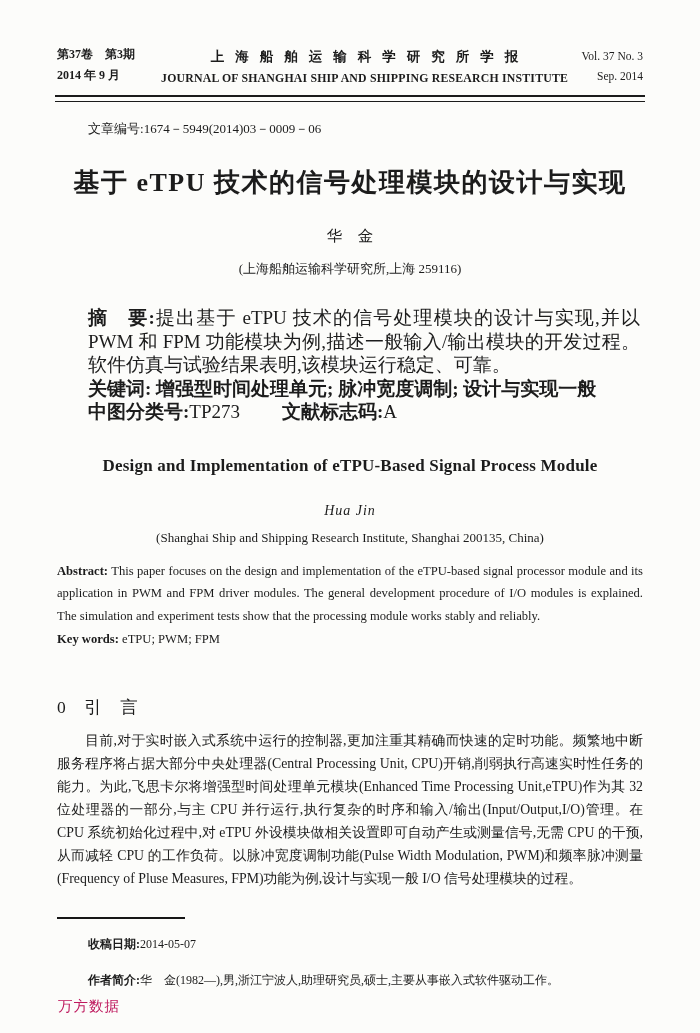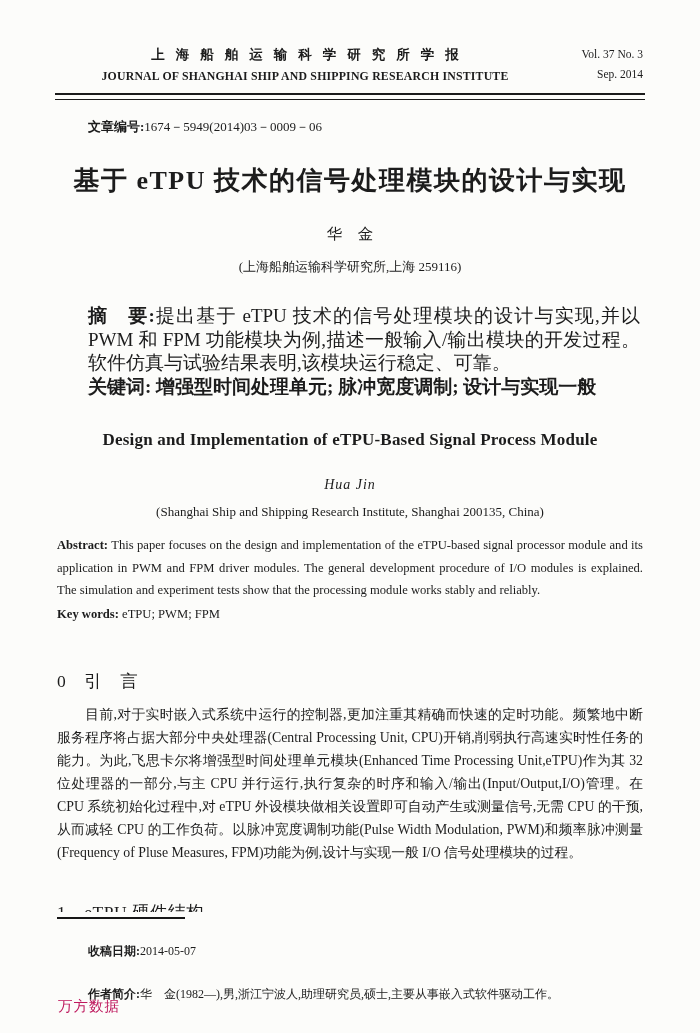--- a/index.html
+++ b/index.html
@@ -27,21 +27,21 @@
   .jh-right { width:90px; font-size:11.5px; line-height:20px; text-align:right; white-space:nowrap; }
   .rule-double {
     margin:3px 55px 0 55px;
     border-top:2.5px solid #1b1b1b;
     border-bottom:1.8px solid #1b1b1b;
     height:7px;
   }
 
   
   .article-no { margin:18px 57px 0 88px; font-size:13px; }
-  .article-no .lbl { font-weight:700; }
+  .article-no .lbl { font-weight:400; }
   .title-zh { text-align:center; font-size:26px; font-weight:700; letter-spacing:1.5px; margin-top:27px; }
   .author-zh { text-align:center; font-size:15.5px; margin-top:26px; }
   .affil-zh { text-align:center; font-size:13px; margin-top:13px; }
 
   .abstract-zh {
     margin:28px 60px 0 88px;
     font-size:19px; line-height:23.5px; text-align:justify;
   }
   .abstract-zh .lbl { font-weight:700; }
   .abstract-zh .kw-line { font-weight:700; }
@@ -65,36 +65,40 @@
     margin:0 57px; font-size:13.8px; line-height:23px;
     text-align:justify; text-indent:2.05em;
   }
 
   
   .footnote {
     position:absolute; left:57px; right:57px; top:913px;
     background:#fcfcfa; padding-top:4px;
   }
   .fn-rule { width:128px; border-top:2px solid #161616; }
-  .footnote p { margin-left:31px; font-size:12px; line-height:22px; margin-top:21px; }
+  .footnote p { margin-left:31px; font-size:12px; line-height:22px; margin-top:14px; }
   .footnote .lbl { font-weight:700; }
 
   .watermark {
     position:absolute; left:58px; top:997px;
     font-family:"Liberation Sans","DejaVu Sans",sans-serif;
     font-size:14.5px; color:#be185d; letter-spacing:1px;
   }
 </style>
 </head>
 <body>
 
 <div class="page">
   <div class="main-flow">
 
     <div class="journal-header">
+      <div class="jh-left">
+        <div>第37卷　第3期</div>
+        <div>2014 年 9 月</div>
+      </div>
       <div class="jh-center">
         <div class="zh">上海船舶运输科学研究所学报</div>
         <div class="en">JOURNAL OF SHANGHAI SHIP AND SHIPPING RESEARCH INSTITUTE</div>
       </div>
       <div class="jh-right">
         <div>Vol. 37 No. 3</div>
         <div>Sep. 2014</div>
       </div>
     </div>
     <div class="rule-double"></div>
@@ -103,20 +107,21 @@
       <span class="lbl">文章编号:</span><span>1674－5949(2014)03－0009－06</span>
     </div>
 
     <h1 class="title-zh">基于 eTPU 技术的信号处理模块的设计与实现</h1>
     <div class="author-zh">华　金</div>
     <div class="affil-zh">(上海船舶运输科学研究所,上海 259116)</div>
 
     <div class="abstract-zh">
       <p><span class="lbl">摘　要:</span><span>提出基于 eTPU 技术的信号处理模块的设计与实现,并以 PWM 和 FPM 功能模块为例,描述一般输入/输出模块的开发过程。软件仿真与试验结果表明,该模块运行稳定、可靠。</span></p>
       <p class="kw-line"><span class="lbl">关键词:</span><span> 增强型时间处理单元; 脉冲宽度调制; 设计与实现一般</span></p>
+      <p><span class="lbl">中图分类号:</span><span>TP273</span><span class="clc-gap"></span><span class="lbl">文献标志码:</span><span>A</span></p>
     </div>
 
     <h2 class="title-en">Design and Implementation of eTPU-Based Signal Process Module</h2>
     <div class="author-en">Hua Jin</div>
     <div class="affil-en">(Shanghai Ship and Shipping Research Institute, Shanghai 200135, China)</div>
 
     <div class="abstract-en">
       <p><span class="lbl">Abstract:</span><span> This paper focuses on the design and implementation of the eTPU-based signal processor module and its application in PWM and FPM driver modules. The general development procedure of I/O modules is explained. The simulation and experiment tests show that the processing module works stably and reliably.</span></p>
       <p class="kw"><span class="lbl">Key words:</span><span> eTPU; PWM; FPM</span></p>
     </div>

